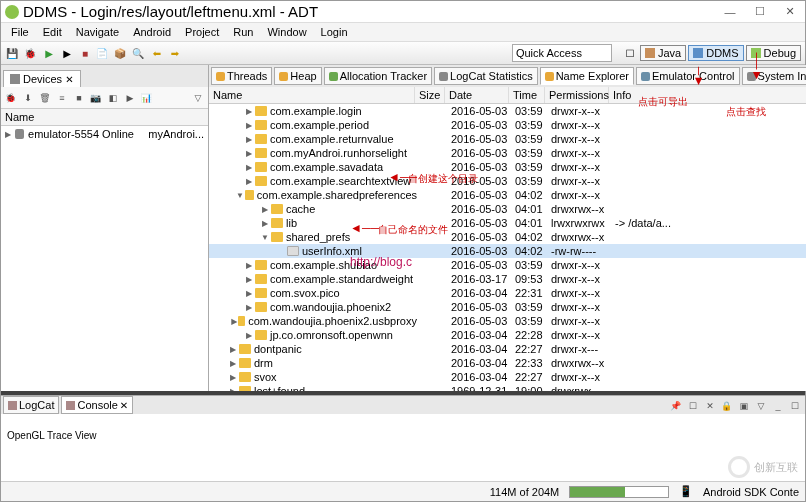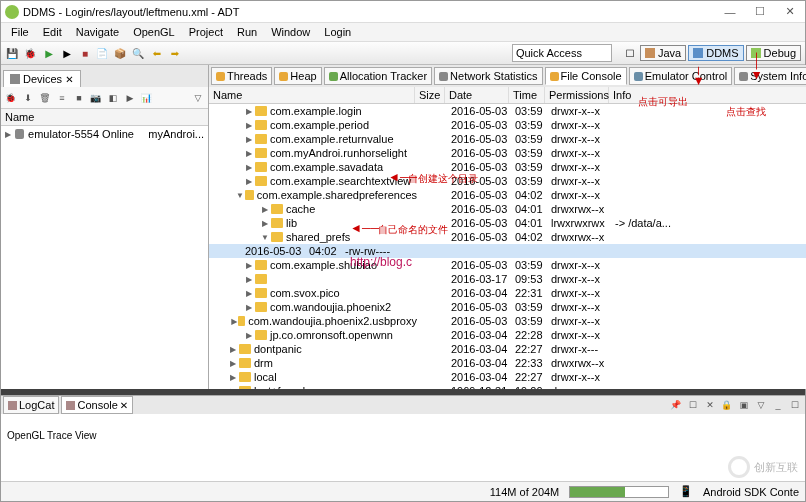--- a/index.html
+++ b/index.html
@@ -1,36 +1,36 @@
 <!DOCTYPE html>
 <html><head>
 <meta charset="utf-8">
 <style>
 *{box-sizing:border-box;margin:0;padding:0;font-family:Tahoma,Segoe UI,Arial,sans-serif;font-size:11px;color:#000}
 body{background:#f0f0f0;width:806px;height:502px;overflow:hidden;position:relative}
 .win{display:flex;flex-direction:column;height:100%;border:1px solid #999;background:#fff}
 .titlebar{height:22px;background:#fff;display:flex;align-items:center;padding:0 4px;border-bottom:1px solid #ddd}
 .titlebar .icon{width:14px;height:14px;background:#8bc34a;border-radius:50%;margin-right:4px}
-.titlebar .title{flex:1;font-size:11px}
+.titlebar .title{flex:1;font-size:15px}
 .winbtns{display:flex;gap:8px}
 .winbtn{width:22px;height:16px;display:flex;align-items:center;justify-content:center;font-size:11px;color:#555}
 .menubar{height:18px;display:flex;align-items:center;padding:0 4px;gap:2px;background:#f4f4f4}
 .menubar span{padding:1px 6px}
 .toolbar{height:24px;background:linear-gradient(#fdfdfd,#e8e8e8);border-top:1px solid #ddd;border-bottom:1px solid #bbb;display:flex;align-items:center;padding:0 4px;gap:2px}
 .tbtn{width:16px;height:16px;border:1px solid transparent;border-radius:2px;display:flex;align-items:center;justify-content:center;font-size:10px}
 .tb-fill{flex:1}
 .qa{width:100px;height:18px;border:1px solid #aaa;background:#fff;padding:0 3px;color:#888;display:flex;align-items:center}
 .persp{display:flex;align-items:center;gap:2px;margin-left:8px}
 .persp-btn{border:1px solid #888;padding:1px 4px;display:flex;align-items:center;gap:3px;background:#f8f8f8}
 .persp-btn.active{background:#d8e8f8;border-color:#5a8fc8}
 .persp-btn .pi{width:10px;height:10px;background:#5a8fc8}
 .persp-btn.java .pi{background:#c88f5a}
 .persp-btn.debug .pi{background:#8fc85a}
 .main{flex:1;display:flex;flex-direction:column;min-height:0}
-.top{display:flex;height:330px;border-bottom:6px solid #404040}
+.top{display:flex;height:330px;border-bottom:4px solid #404040}
 .left{width:208px;border-right:1px solid #aaa;display:flex;flex-direction:column;background:#fff}
 .view-tabs{height:22px;display:flex;align-items:flex-end;background:#e8e8e8;padding-left:2px}
 .vtab{border:1px solid #aaa;border-bottom:none;background:#fff;padding:2px 6px;display:flex;align-items:center;gap:3px;font-size:10px}
 .vtab .i{width:10px;height:10px;background:#888}
 .view-toolbar{height:22px;display:flex;align-items:center;gap:1px;padding:0 2px;background:#f8f8f8;border-bottom:1px solid #ccc}
 .vtbtn{width:16px;height:16px;display:flex;align-items:center;justify-content:center;font-size:9px;color:#555}
 .dev-header{display:flex;background:#f4f4f4;border-bottom:1px solid #ccc;font-size:10px}
 .dev-header div{padding:2px 4px}
 .dev-list{flex:1;overflow:auto}
 .dev-row{display:flex;align-items:center;padding:2px 4px;gap:4px}
@@ -57,21 +57,21 @@
 .fe-row .fi{width:12px;height:10px;background:#f0c040;border-radius:1px;display:inline-block;margin-right:3px}
 .fe-row.file .fi{background:#ddd;border:1px solid #aaa}
 .fe-row .name{display:inline-block}
 .col-name{width:206px;overflow:hidden;display:flex;align-items:center}
 .col-size{width:30px;}
 .col-date{width:64px;padding-left:4px}
 .col-time{width:36px;padding-left:4px}
 .col-perm{width:64px;padding-left:4px}
 .col-info{flex:1;padding-left:4px}
 .bottom{height:60px;display:flex;flex-direction:column;border-top:1px solid #aaa}
-.btabs{height:22px;display:flex;align-items:center;background:#e8e8e8;padding:0 2px;gap:2px}
+.btabs{height:22px;display:flex;align-items:flex-end;background:#e8e8e8;padding:0 2px;gap:2px}
 .btab{border:1px solid #aaa;background:#f8f8f8;padding:2px 4px;display:flex;align-items:center;gap:2px;font-size:10px}
 .btab.active{background:#fff}
 .btab .bi{width:9px;height:9px;background:#a88}
 .bt-right{margin-left:auto;display:flex;gap:1px}
 .bcontent{flex:1;background:#fff;padding:16px 6px;font-size:10px}
 .status{height:20px;background:#f4f4f4;border-top:1px solid #ccc;display:flex;align-items:center;padding:0 6px;gap:10px;font-size:10px}
 .status .fill{flex:1}
 .prog{width:100px;height:12px;border:1px solid #999;background:#fff;position:relative}
 .prog .bar{height:100%;background:#6aa84f;width:56%}
 .anno{position:absolute;color:#c00;font-size:10px;pointer-events:none}
@@ -91,21 +91,21 @@
       <div class="winbtn">—</div>
       <div class="winbtn">☐</div>
       <div class="winbtn">✕</div>
     </div>
   </div>
 
   <div class="menubar">
     <span>File</span>
     <span>Edit</span>
     <span>Navigate</span>
-    <span>OpenGL</span>
+    <span>Android</span>
     <span>Project</span>
     <span>Run</span>
     <span>Window</span>
     <span>Login</span>
   </div>
 
   <div class="toolbar">
     <div class="tbtn" style="color:#36a">💾</div>
     <div class="tbtn" style="color:#6a6">🐞</div>
     <div class="tbtn" style="color:#393">▶</div>
@@ -178,25 +178,25 @@
           <div class="rtab">
               <span class="ri"></span>
               <span>Heap</span>
             </div>
           <div class="rtab t3">
               <span class="ri"></span>
               <span>Allocation Tracker</span>
             </div>
           <div class="rtab t4">
               <span class="ri"></span>
-              <span>Network Statistics</span>
+              <span>LogCat Statistics</span>
             </div>
           <div class="rtab t5 active">
               <span class="ri"></span>
-              <span>File Console</span>
+              <span>Name Explorer</span>
             </div>
           <div class="rtab t6">
               <span class="ri"></span>
               <span>Emulator Control</span>
             </div>
           <div class="rtab t7">
               <span class="ri"></span>
               <span>System Information</span>
             </div>
 
@@ -347,20 +347,29 @@
                 <span class="fi"></span>
                 <span class="name">shared_prefs</span>
               </div>
               <div class="col-size"></div>
               <div class="col-date">2016-05-03</div>
               <div class="col-time">04:02</div>
               <div class="col-perm">drwxrwx--x</div>
               <div class="col-info"></div>
             </div>
             <div class="fe-row file sel">
+              <div class="col-name">
+                <span class="indent"></span>
+                <span class="indent"></span>
+                <span class="indent"></span>
+                <span class="indent"></span>
+                <span class="arrow"></span>
+                <span class="fi"></span>
+                <span class="name">userInfo.xml</span>
+              </div>
               <div class="col-size"></div>
               <div class="col-date">2016-05-03</div>
               <div class="col-time">04:02</div>
               <div class="col-perm">-rw-rw----</div>
               <div class="col-info"></div>
             </div>
             <div class="fe-row">
               <div class="col-name">
                 <span class="indent"></span>
                 <span class="indent"></span>
@@ -373,20 +382,21 @@
               <div class="col-time">03:59</div>
               <div class="col-perm">drwxr-x--x</div>
               <div class="col-info"></div>
             </div>
             <div class="fe-row">
               <div class="col-name">
                 <span class="indent"></span>
                 <span class="indent"></span>
                 <span class="arrow">▶</span>
                 <span class="fi"></span>
+                <span class="name">com.example.standardweight</span>
               </div>
               <div class="col-size"></div>
               <div class="col-date">2016-03-17</div>
               <div class="col-time">09:53</div>
               <div class="col-perm">drwxr-x--x</div>
               <div class="col-info"></div>
             </div>
             <div class="fe-row">
               <div class="col-name">
                 <span class="indent"></span>
@@ -467,21 +477,21 @@
               <div class="col-date">2016-03-04</div>
               <div class="col-time">22:33</div>
               <div class="col-perm">drwxrwx--x</div>
               <div class="col-info"></div>
             </div>
             <div class="fe-row">
               <div class="col-name">
                 <span class="indent"></span>
                 <span class="arrow">▶</span>
                 <span class="fi"></span>
-                <span class="name">local</span>
+                <span class="name">svox</span>
               </div>
               <div class="col-size"></div>
               <div class="col-date">2016-03-04</div>
               <div class="col-time">22:27</div>
               <div class="col-perm">drwxr-x--x</div>
               <div class="col-info"></div>
             </div>
             <div class="fe-row">
               <div class="col-name">
                 <span class="indent"></span>

